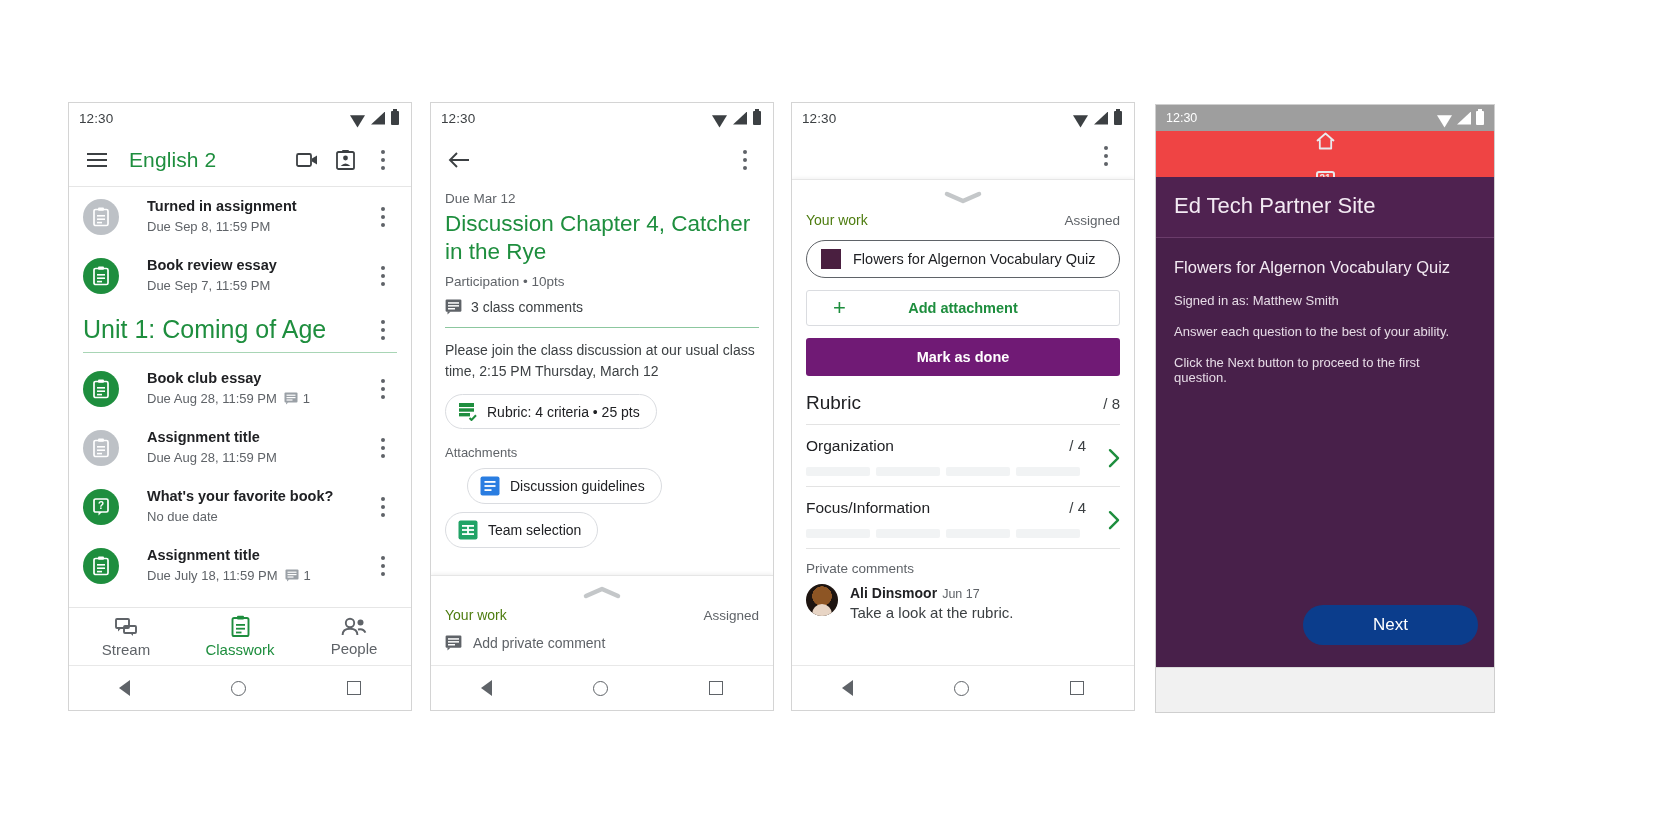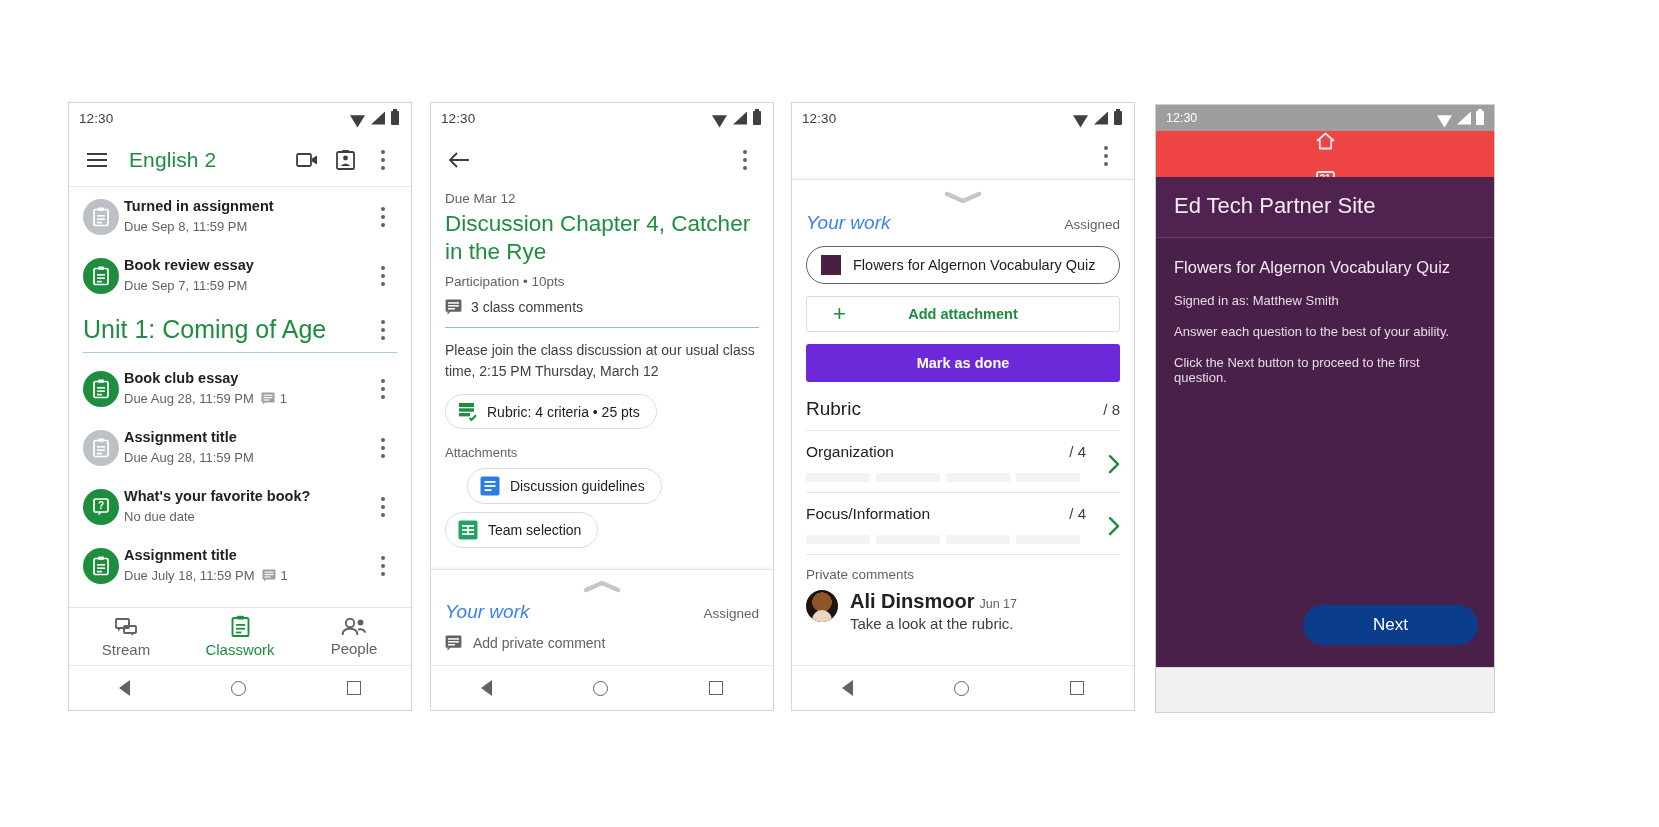--- a/index.html
+++ b/index.html
@@ -51,21 +51,21 @@
     content:""; position:absolute; left:0; width:20px; height:2px; background:#3c4043;
   }
   .hamburger::before { top:0; } .hamburger span { top:6px; } .hamburger::after { top:12px; }
   .kebab { width: 4px; height: 20px; position: relative; }
   .kebab::before, .kebab::after, .kebab span {
     content:""; position:absolute; left:0; width:4px; height:4px; border-radius:50%; background:#5f6368;
   }
   .kebab::before { top:0; } .kebab span { top:8px; } .kebab::after { top:16px; }
 
   
-  .row { display:flex; align-items:center; padding: 10px 14px; gap: 5px; }
+  .row { display:flex; align-items:center; padding: 10px 14px; gap: 28px; }
   .avatar-ico {
     width: 36px; height: 36px; border-radius:50%;
     display:flex; align-items:center; justify-content:center; flex:none;
   }
   .avatar-ico.green { background:#1e8e3e; }
   .avatar-ico.grey  { background:#bdc1c6; }
   .row-txt { flex:1; min-width:0; }
   .row-title { font-size: 14.5px; font-weight: bold; color:#202124; line-height:1.35; }
   .row-sub { font-size: 13px; color:#5f6368; line-height:1.5; display:flex; align-items:center; gap:7px; }
   .cmt-badge { display:flex; align-items:center; gap:5px; }
@@ -112,63 +112,63 @@
   }
   .attach-label { font-size:13px; color:#5f6368; margin-top:16px; }
   .yourwork-card {
     position:absolute; left:0; right:0; bottom:45px;
     background:#fff; border-top:1px solid #e6e6e6;
     box-shadow: 0 -1px 4px rgba(0,0,0,.07);
     padding-top: 4px;
   }
   .sheet-handle { display:flex; justify-content:center; padding:6px 0 2px 0; }
   .yw-header { display:flex; align-items:baseline; justify-content:space-between; padding: 6px 14px 0 14px; }
-  .yw-title { font-size:19px; color:#3b82f6;font-style:italic; }
+  .yw-title { font-size:14px; color:#4d7c0f; }
   .yw-status { font-size:13.5px; color:#5f6368; }
   .yw-privcmt { display:flex; align-items:center; gap:11px; padding: 12px 14px 14px 14px; font-size:14px; color:#5f6368; }
 
   
   .sheet3 { position:absolute; left:0; right:0; top:76px; bottom:45px; background:#fff;
             border-top:1px solid #e6e6e6; box-shadow:0 -1px 4px rgba(0,0,0,.06); }
   .att-chip {
     display:flex; align-items:center; gap:12px;
     border:1px solid #5f6368; border-radius:22px; padding:8px 14px;
     font-size:14.5px; color:#202124; margin: 4px 14px 0 14px;
   }
   .att-thumb { width:20px; height:20px; background:#4a1f40; flex:none; }
   .add-attach {
     display:flex; align-items:center; border:1px solid #dadce0; border-radius:3px;
     margin: 12px 14px 0 14px; padding:9px 0; font-size:14.5px; color:#1e8e3e; font-weight:bold;
     justify-content:center; position:relative;
   }
   .plus { position:absolute; left:26px; font-size:22px; font-weight:normal; line-height:1; color:#1e8e3e;}
   .mark-done {
     display:flex; align-items:center; justify-content:center;
-    background:#6d28d9; color:#fff; font-size:14.5px; font-weight:bold;
+    background:#701a75; color:#fff; font-size:14.5px; font-weight:bold;
     border-radius:3px; margin: 12px 14px 0 14px; padding:11px 0;
   }
   .rubric-head { display:flex; align-items:baseline; justify-content:space-between;
                  padding: 16px 14px 10px 14px; }
   .rubric-head .t { font-size:19px; color:#202124; }
   .rubric-head .s { font-size:15px; color:#3c4043; }
   .hr { height:1px; background:#e3e3e3; margin:0 14px; }
   .crit { padding: 12px 14px 10px 14px; position:relative; }
   .crit-top { display:flex; align-items:baseline; }
   .crit-name { font-size:15.5px; color:#202124; flex:1; }
   .crit-score { font-size:15px; color:#3c4043; margin-right:34px; }
   .crit-bars { display:flex; gap:6px; margin-top:12px; padding-right:40px; }
   .crit-bars i { flex:1; height:9px; background:#f1f3f4; border-radius:2px; display:block; }
   .chev-r { position:absolute; right:12px; top:50%; transform:translateY(-40%); }
   .privcmt-head { font-size:13.5px; color:#5f6368; padding: 12px 14px 8px 14px; }
   .cmt-row { display:flex; gap:12px; padding: 0 14px; }
   .cmt-av { width:32px; height:32px; border-radius:50%; flex:none;
             background: radial-gradient(circle at 50% 38%, #8d5524 0 38%, transparent 39%), #1d1410; overflow:hidden; position:relative;}
   .cmt-av::after { content:""; position:absolute; left:50%; bottom:0; transform:translateX(-50%);
                    width:20px; height:12px; border-radius:10px 10px 0 0; background:#e8d5c5; }
-  .cmt-name { font-size:20px; font-weight:bold; color:#202124; }
+  .cmt-name { font-size:14px; font-weight:bold; color:#202124; }
   .cmt-date { font-size:12.5px; color:#5f6368; font-weight:normal; margin-left:5px;text-align:center; }
   .cmt-body { font-size:15px; color:#3c4043; margin-top:2px; }
 
   
   .p4-status { height:26px; background:#9e9e9e; display:flex; align-items:center;
                padding:0 10px; font-size:12.5px; color:#fff; }
   .p4-status .clock { flex:1; }
   .p4-status .sysicons { display:flex; align-items:center; gap:5px; }
   .p4-status .wifi-ico::after { background:#fff; }
   .p4-status .sig-ico { background:#fff; }

